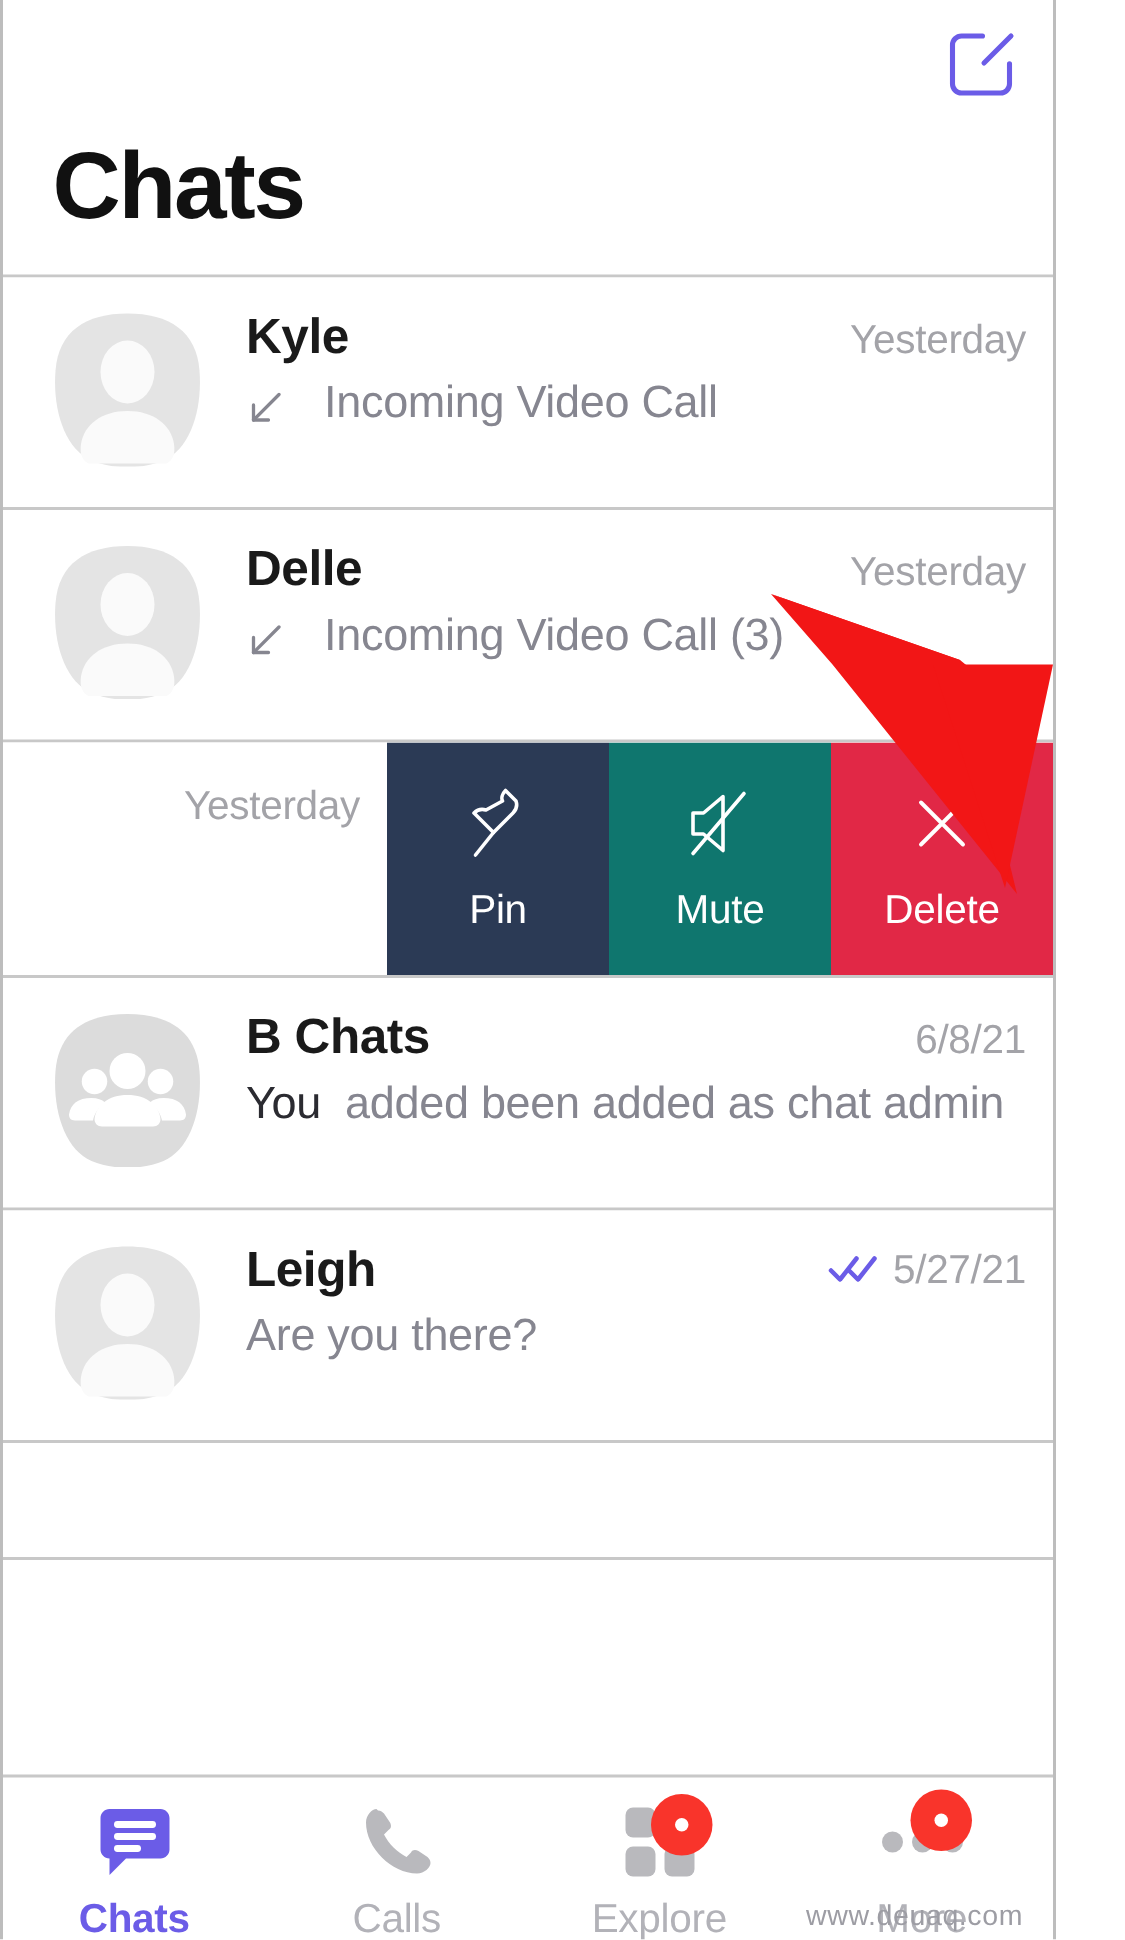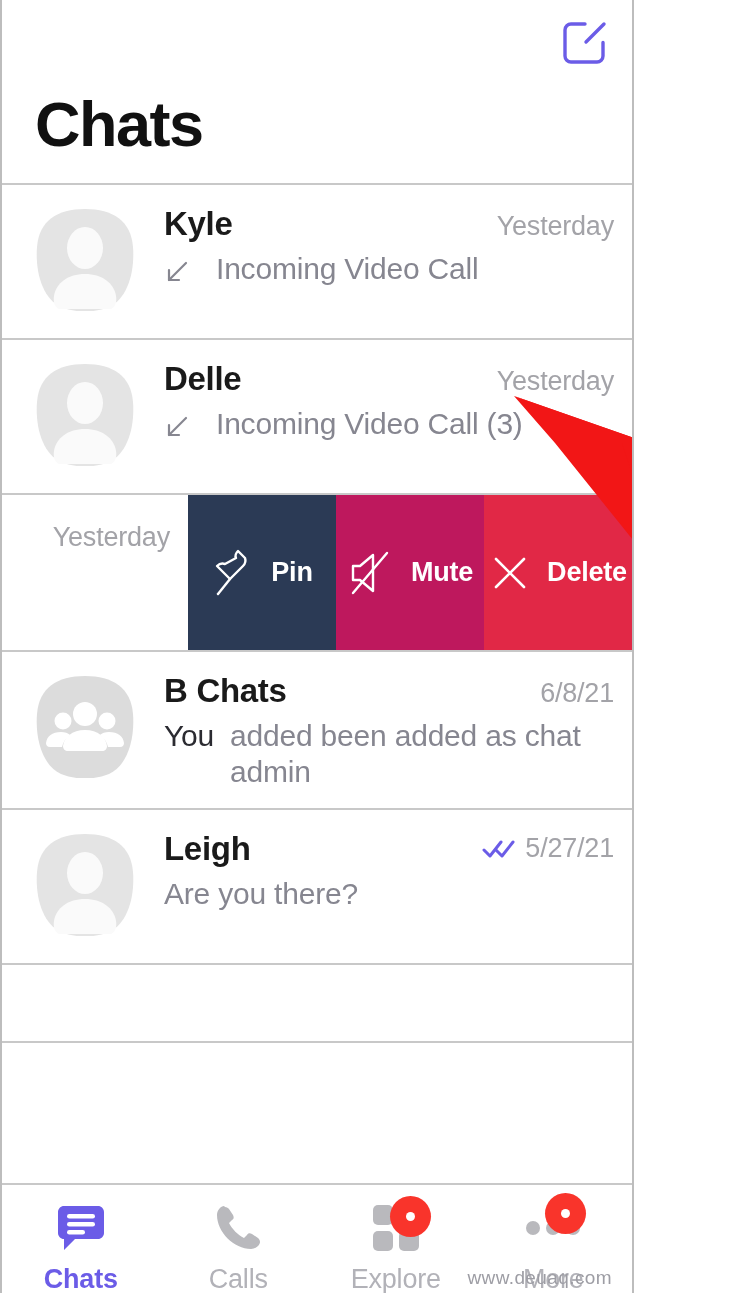--- a/index.html
+++ b/index.html
@@ -7,21 +7,21 @@
     margin: 0;
     padding: 0;
     background: #ffffff;
   }
   body {
     font-family: "Liberation Sans", sans-serif;
     -webkit-font-smoothing: antialiased;
   }
   #phone {
     position: relative;
-    width: 634px;
+    width: 704px;
     height: 1293px;
     background: #ffffff;
     overflow: hidden;
     box-sizing: border-box;
     border-left: 2px solid #bdbdbd;
     border-right: 2px solid #bdbdbd;
   }
 
   
   .header {
@@ -150,26 +150,25 @@
     align-items: flex-start;
     justify-content: flex-end;
     padding-top: 27px;
     padding-right: 18px;
   }
   .swipe-left .chat-time { font-size: 27px; }
   .swipe-action {
     width: 148px;
     flex: 0 0 148px;
     display: flex;
-    flex-direction: row;
+    flex-direction: column;
     align-items: center;
     justify-content: center;
     gap: 16px;
     cursor: pointer;
-    font-weight: bold;
   }
   .swipe-action .sa-icon { height: 52px; display: flex; align-items: center; justify-content: center; }
   .swipe-action .sa-icon svg { display: block; }
   .swipe-action .sa-label {
     font-size: 27px;
     color: #ffffff;
     letter-spacing: -0.2px;
   }
 
   
@@ -347,21 +346,21 @@
       <div class="swipe-action" id="pin-action" style="background: rgb(43, 58, 85);">
         <span class="sa-icon">
           <svg width="44" height="50" viewBox="0 0 44 50" fill="none" xmlns="http://www.w3.org/2000/svg">
             <path d="M27 3c-2 2-3 5-2 7l-11 6c-3-1-6 0-8 2l13 13L32 18c2-2 3-5 2-8l-7-7z" stroke="#ffffff" stroke-width="2.4" stroke-linejoin="round"></path>
             <path d="M19 31L7 46" stroke="#ffffff" stroke-width="2.4" stroke-linecap="round"></path>
           </svg>
         </span>
         <span class="sa-label">Pin</span>
       </div>
 
-      <div class="swipe-action" id="mute-action" style="background: #be185d;">
+      <div class="swipe-action" id="mute-action" style="background: #0f766e;">
         <span class="sa-icon">
           <svg width="48" height="50" viewBox="0 0 48 50" fill="none" xmlns="http://www.w3.org/2000/svg">
             <path d="M26 7L13 18H6v14h7l13 11V7z" stroke="#ffffff" stroke-width="2.4" stroke-linejoin="round"></path>
             <path d="M6 45L40 5" stroke="#ffffff" stroke-width="2.4" stroke-linecap="round"></path>
           </svg>
         </span>
         <span class="sa-label">Mute</span>
       </div>
 
       <div class="swipe-action" id="delete-action" style="background: rgb(225, 40, 70);">

